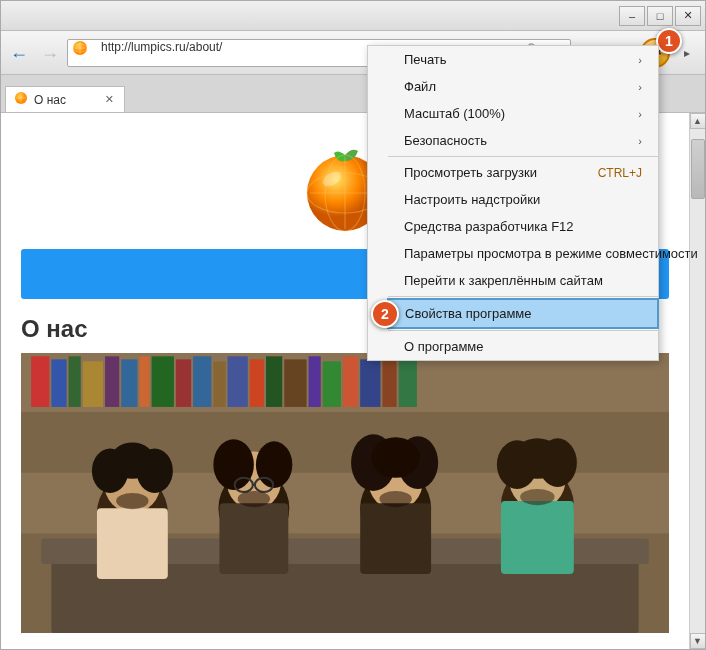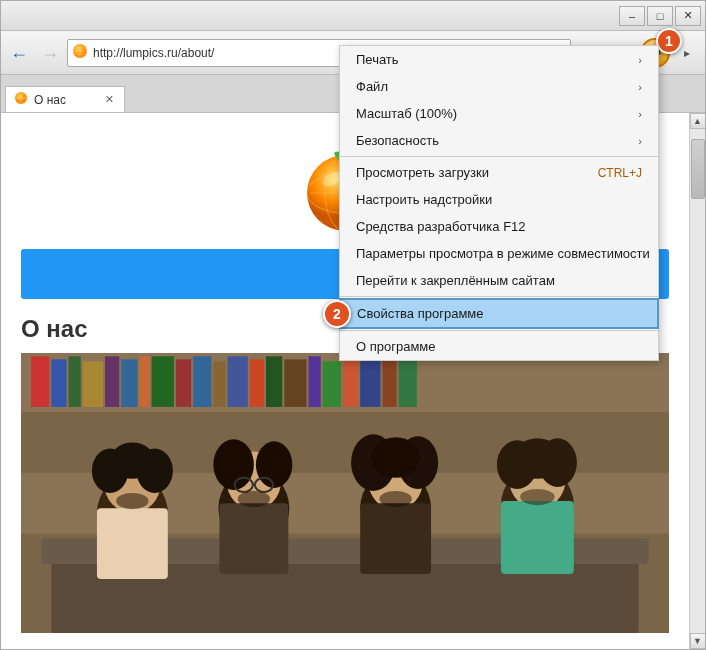--- a/index.html
+++ b/index.html
@@ -67,23 +67,24 @@
     }
     .nav-btn.active { color: #1a6bb5; }
     .nav-btn.disabled { color: #bbb; cursor: default; }
 
     .address-bar-container {
       flex: 1;
       height: 28px;
       border: 1px solid #aaa;
       background: #fff;
       display: flex;
-      align-items: center;
+      align-items: flex-start;
       padding: 0 4px;
       border-radius: 2px;
+      gap: 8px;
     }
     .address-text {
       flex: 1;
       font-size: 12px;
       color: #333;
       white-space: nowrap;
       overflow: hidden;
     }
     .address-icons {
       display: flex;
@@ -224,26 +225,27 @@
       top: 10px;
       left: 1px;
       border-radius: 2px;
     }
 
     
     .dropdown-menu {
       position: absolute;
       top: 44px;
       right: 46px;
-      width: 320px;
+      width: 292px;
       background: #f5f5f5;
       border: 1px solid #ccc;
       box-shadow: 2px 2px 8px rgba(0,0,0,0.25);
       z-index: 1000;
       font-size: 13px;
+      padding-left: 20px;
     }
     .menu-item {
       padding: 6px 16px;
       cursor: pointer;
       display: flex;
       align-items: center;
       justify-content: space-between;
       color: #1a1a1a;
       white-space: nowrap;
     }

